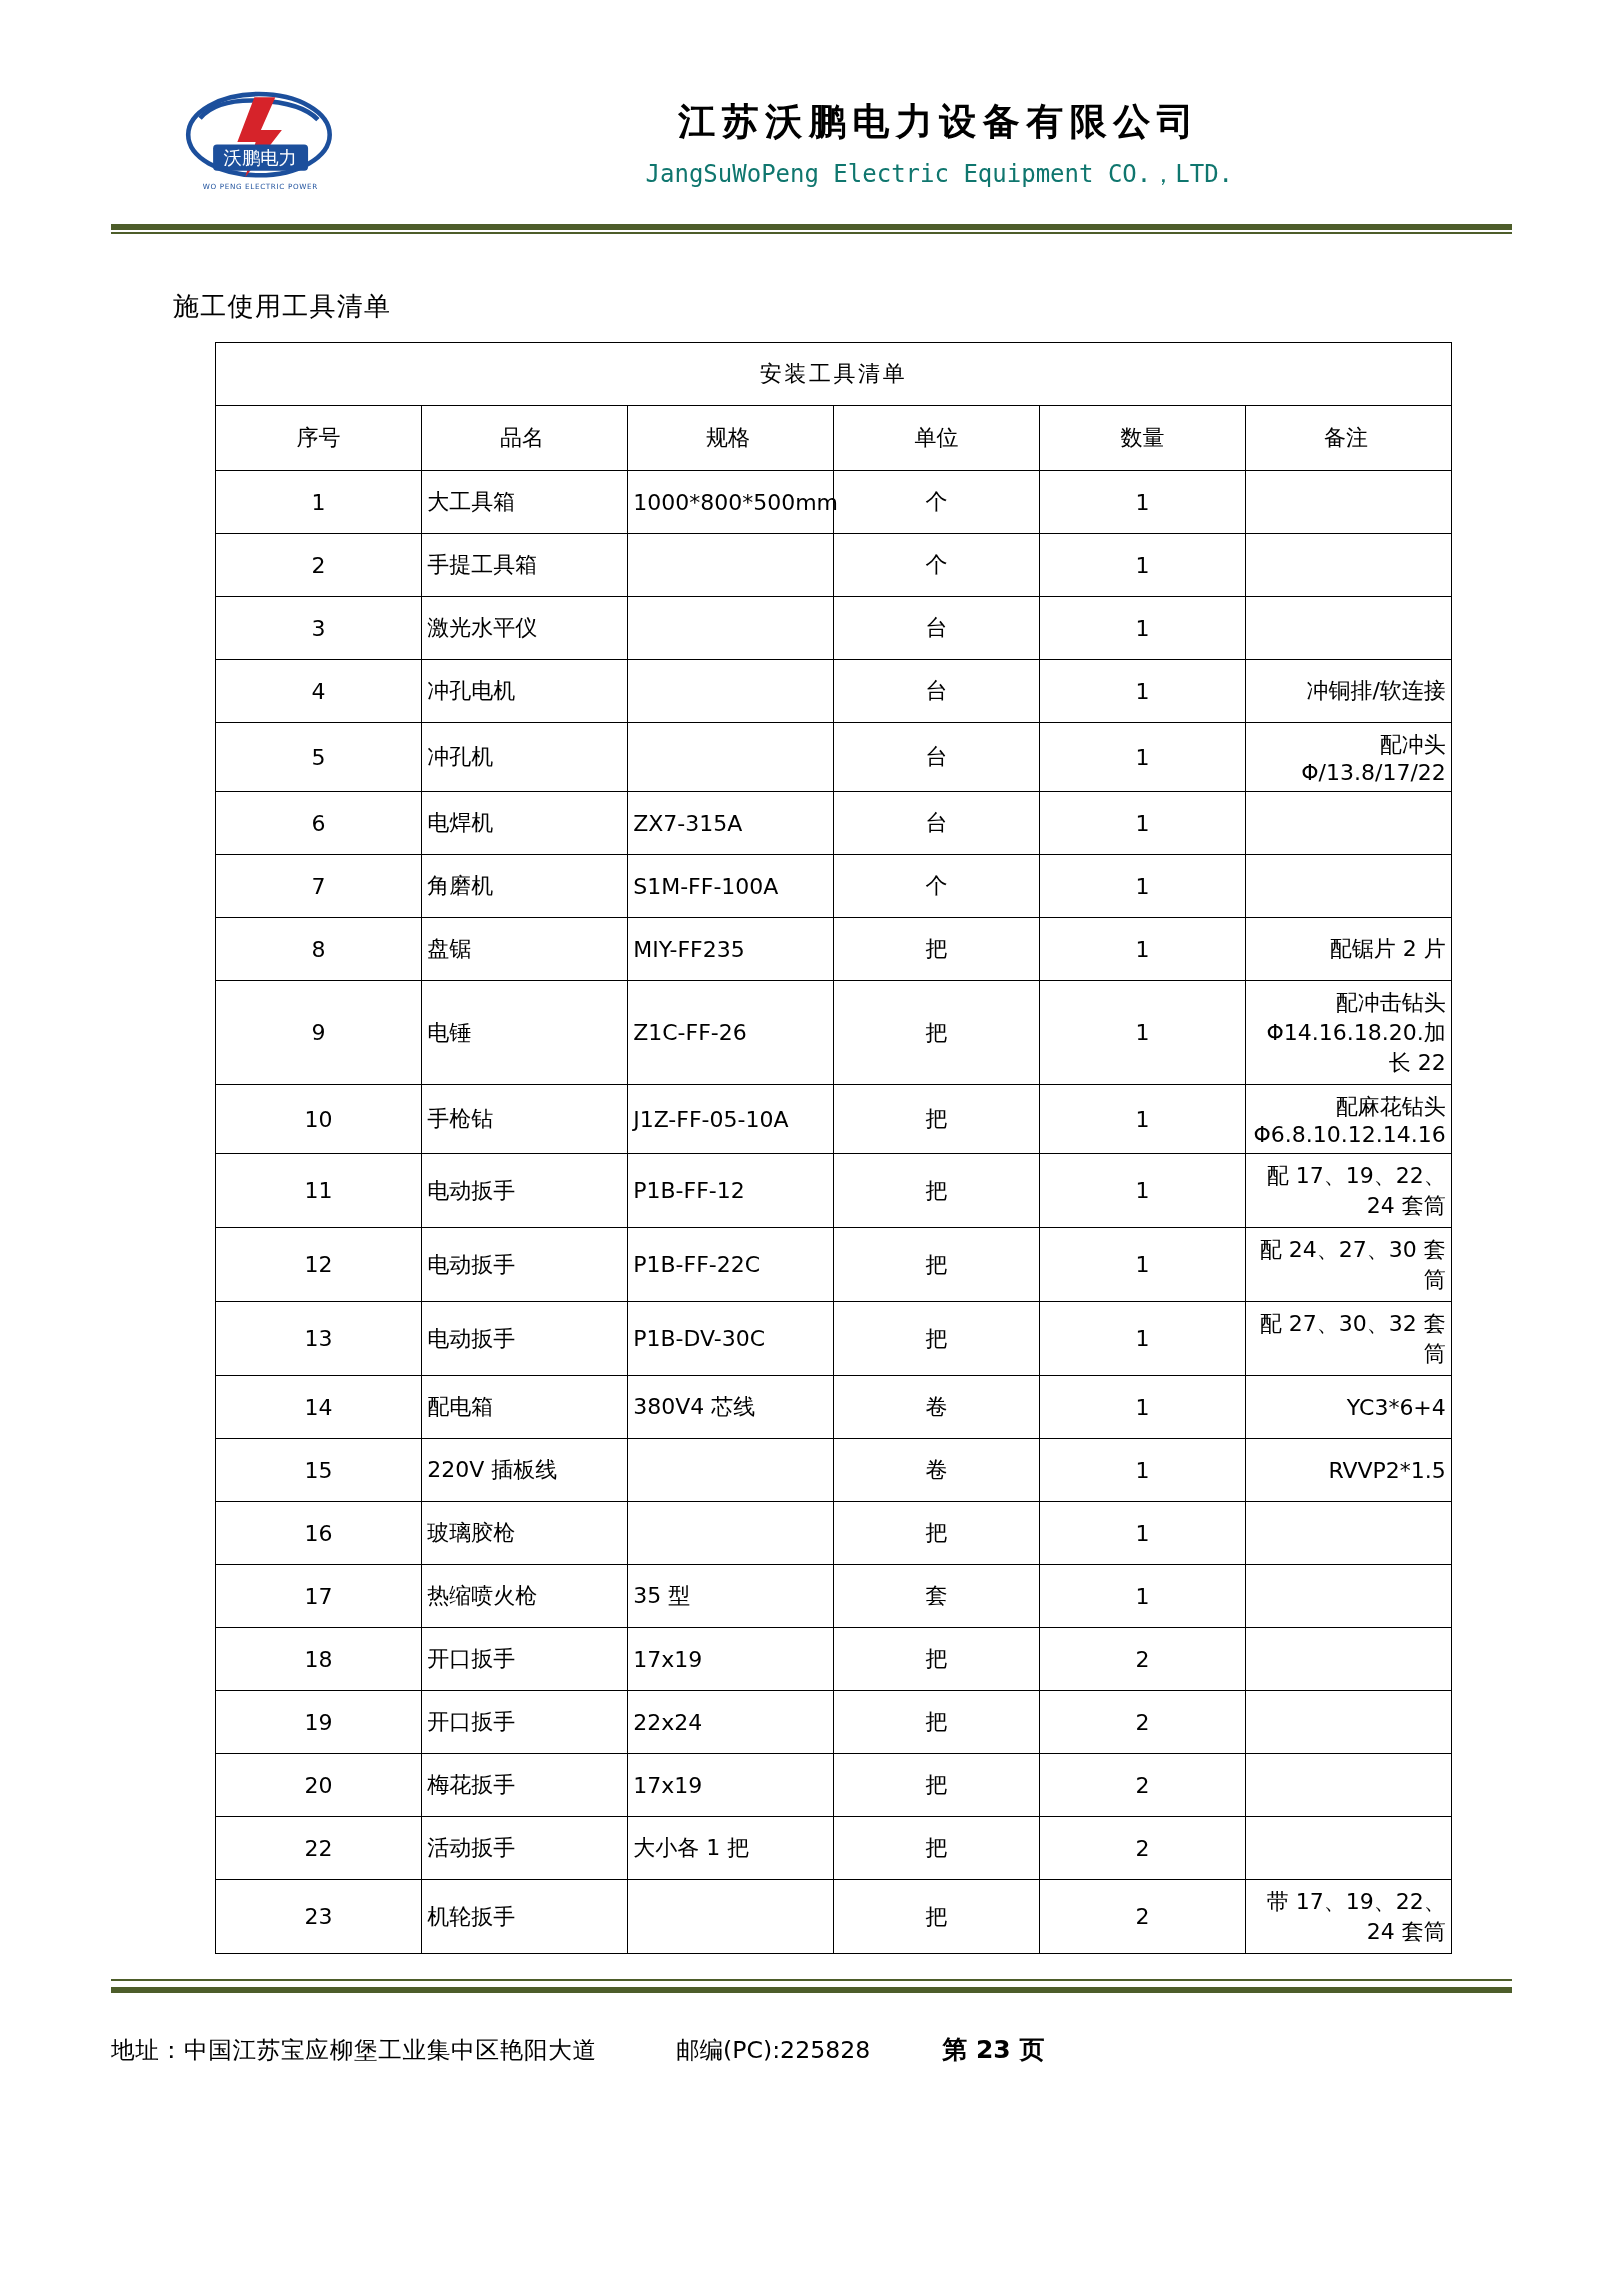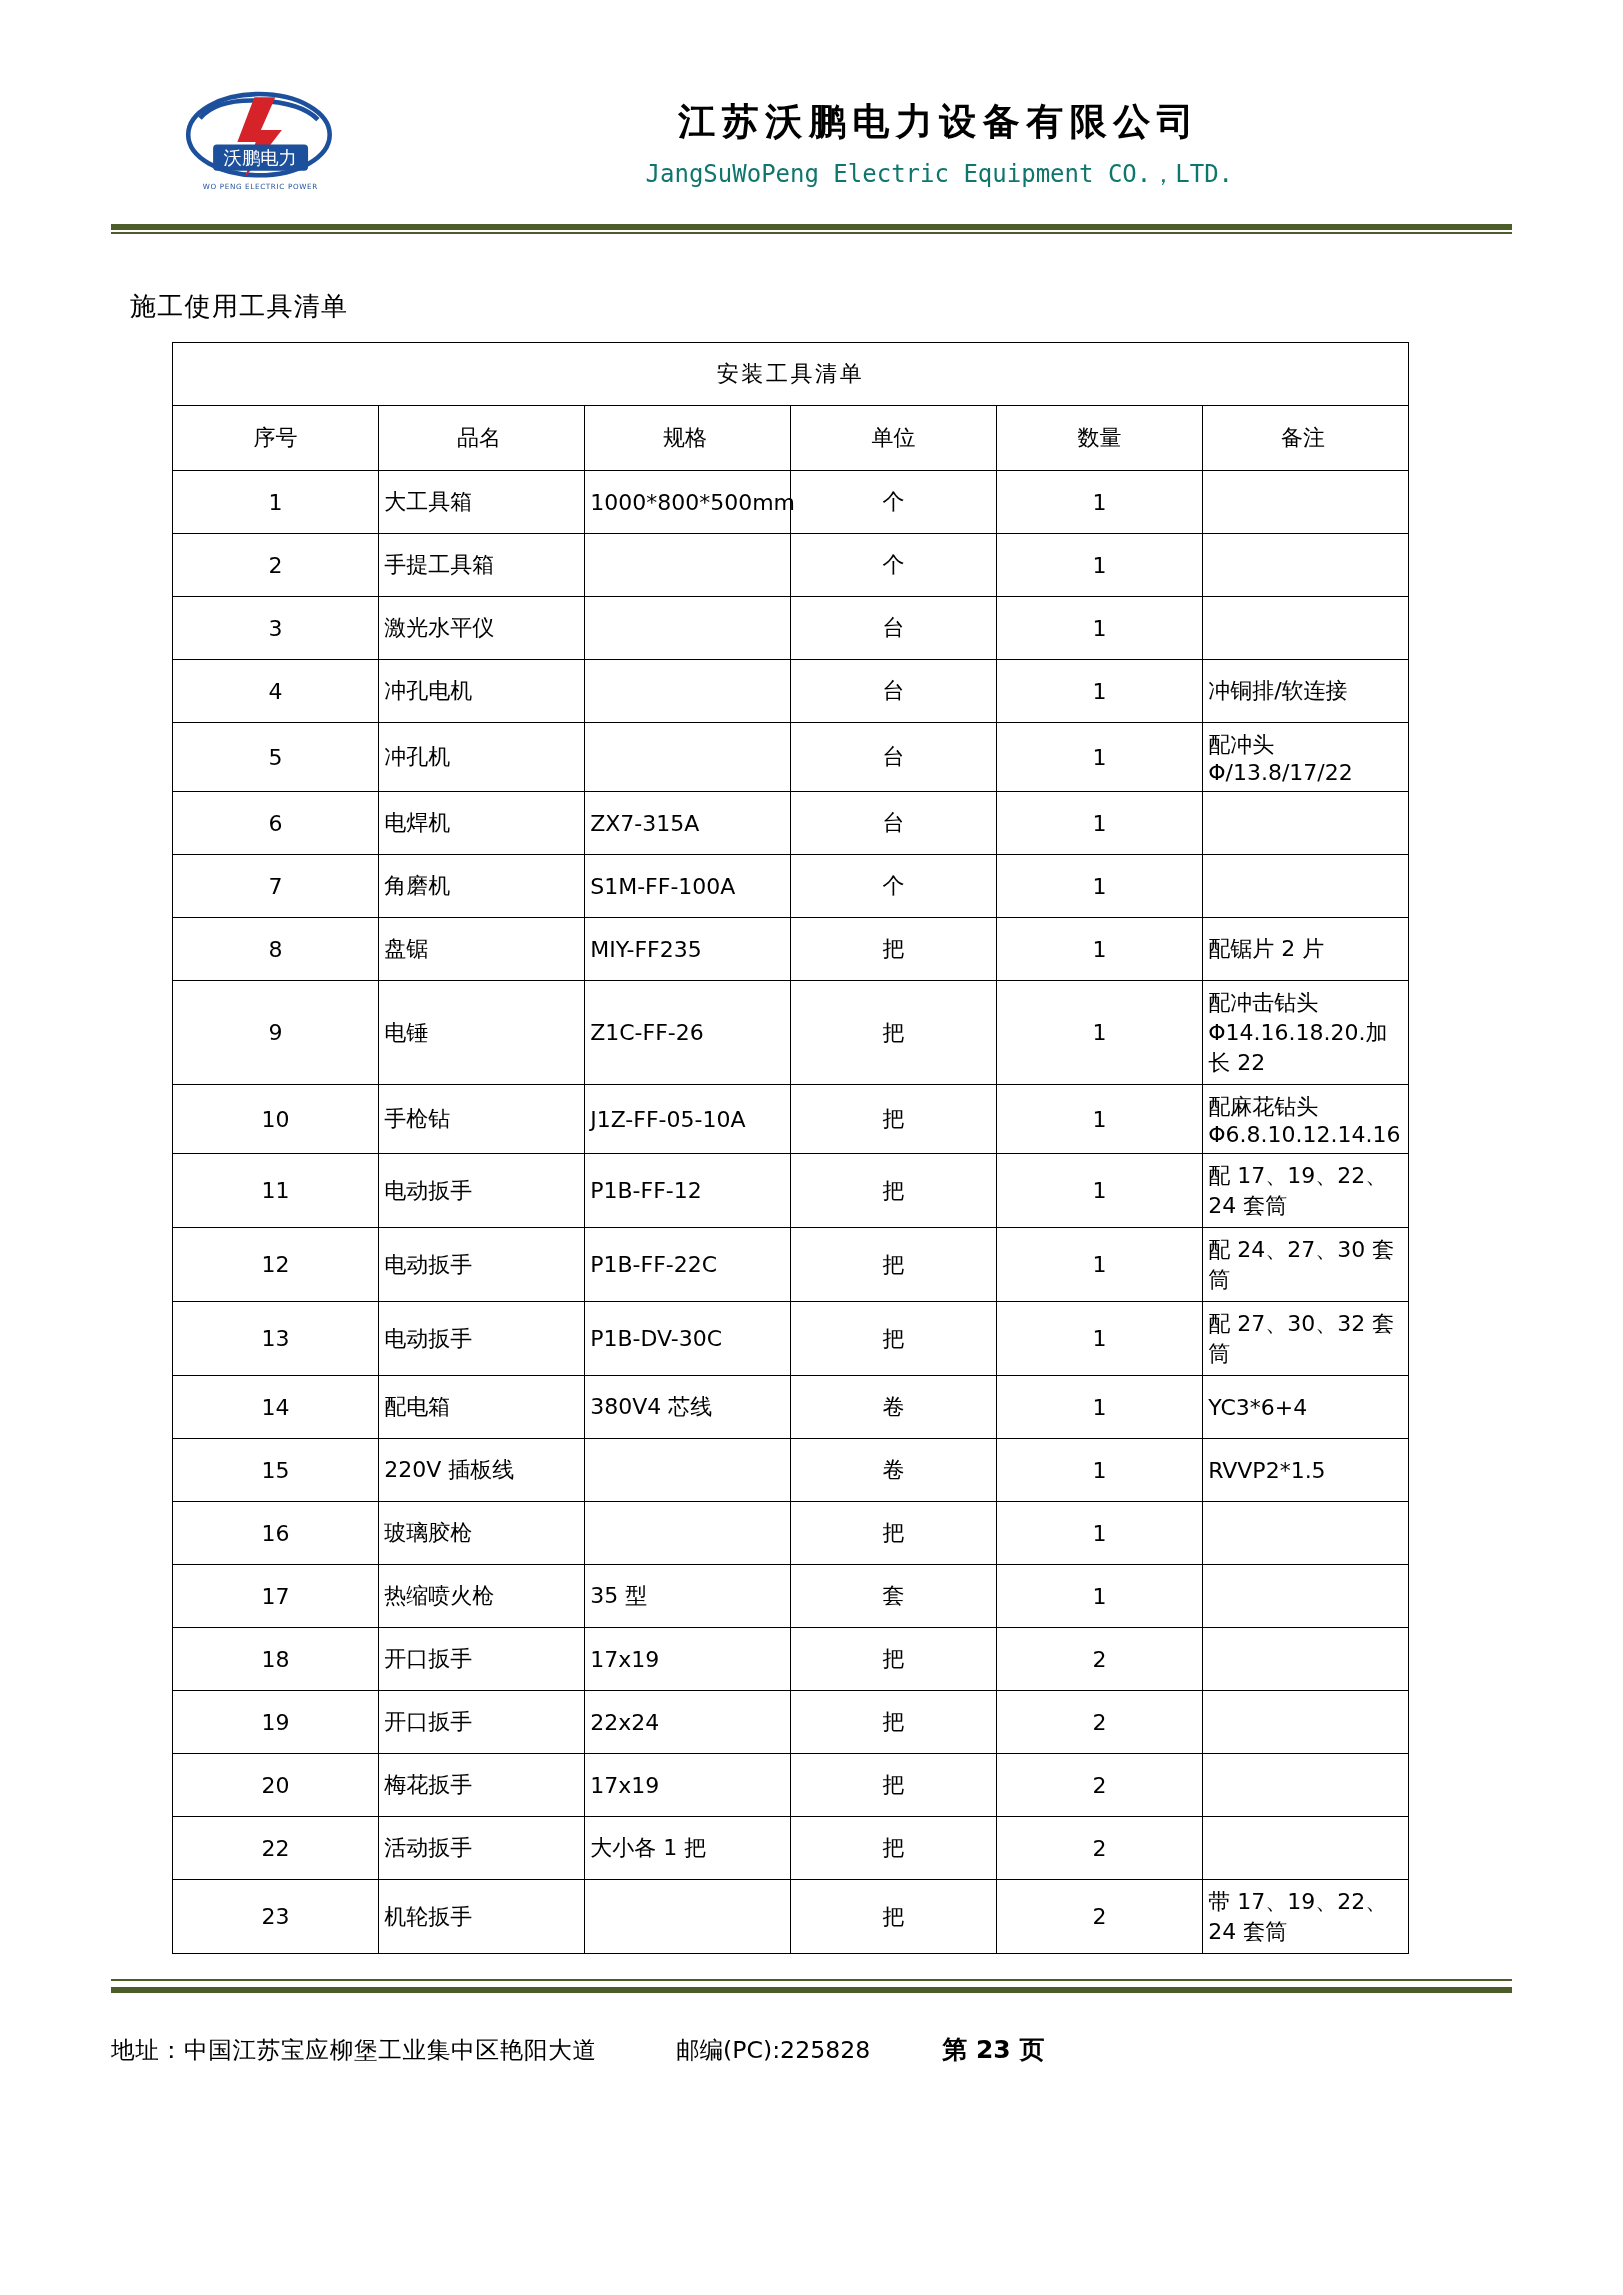--- a/index.html
+++ b/index.html
@@ -70,20 +70,21 @@
     position: absolute;
     left: 0; right: 0;
     top: 7.9px;
     height: 2px;
     background: #4d5d2a;
   }
 
   
   .body-wrap {
     padding: 39px 111px 0 97px;
+    margin-left: 43px;
   }
   .section-title {
     font-family: "DejaVu Sans", sans-serif;
     font-size: 26px;
     margin: 19.6px 0 18.3px 33px;
     letter-spacing: 1.3px;
   }
 
   table.tools {
     border-collapse: collapse;
@@ -107,21 +108,21 @@
   }
   .hdr td {
     text-align: center;
     height: 51px;
   }
   td.c-idx   { width: 72px;  text-align: center; }
   td.c-name  { width: 229px;  text-align: left; padding-left: 14.4px; }
   td.c-spec  { width: 262px;  text-align: left; padding-left: 14.4px; }
   td.c-unit  { width: 101px;  text-align: center; }
   td.c-qty   { width: 92px;  text-align: center; }
-  td.c-rem   { width: 481px;  text-align: left; padding-left: 10.5px; }
+  td.c-rem   { width: 481px;  text-align: right; padding-left: 10.5px; }
 
   .hdr td.c-name, .hdr td.c-spec, .hdr td.c-rem { text-align: center; padding-left: 0; }
 
   tbody tr { height: 63px; }
 
   
   .footer-rule {
     margin: 33px 111px 0 111px;
     height: 5.9px;
     background: #4d5d2a;

